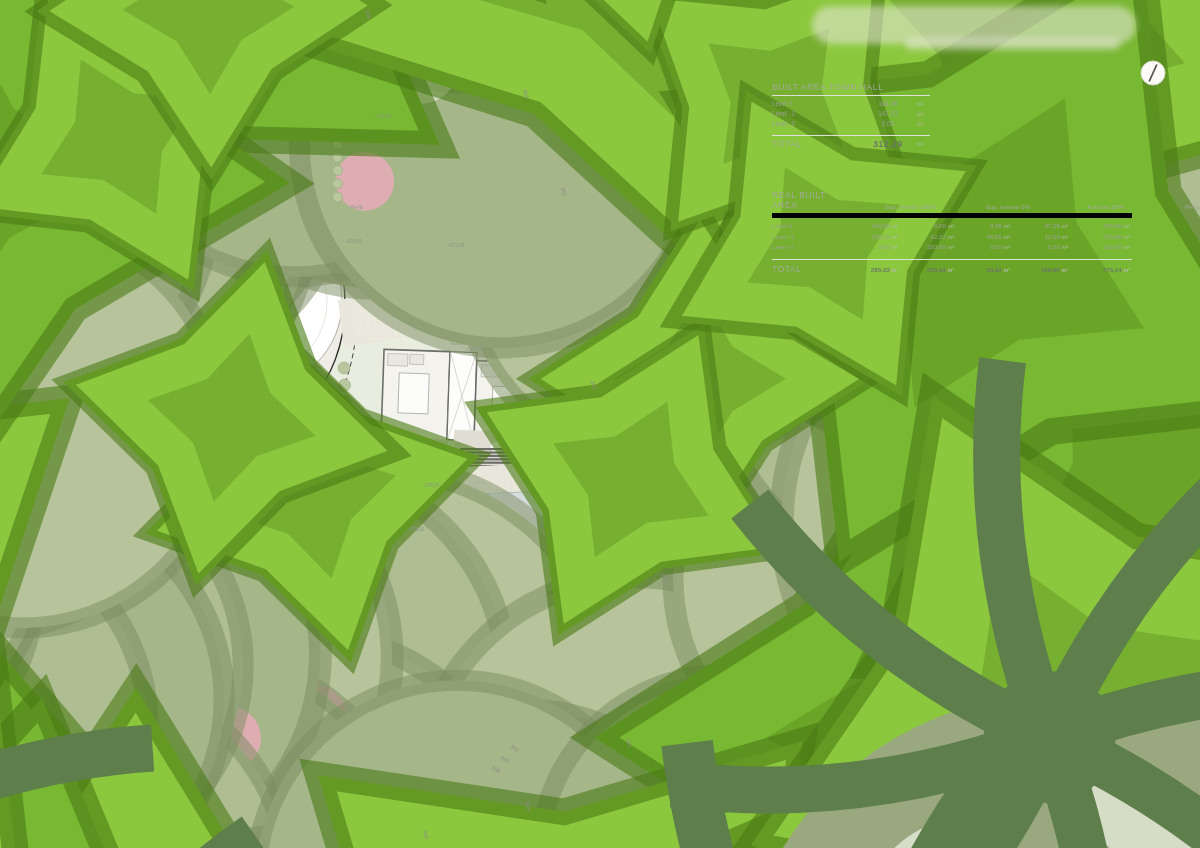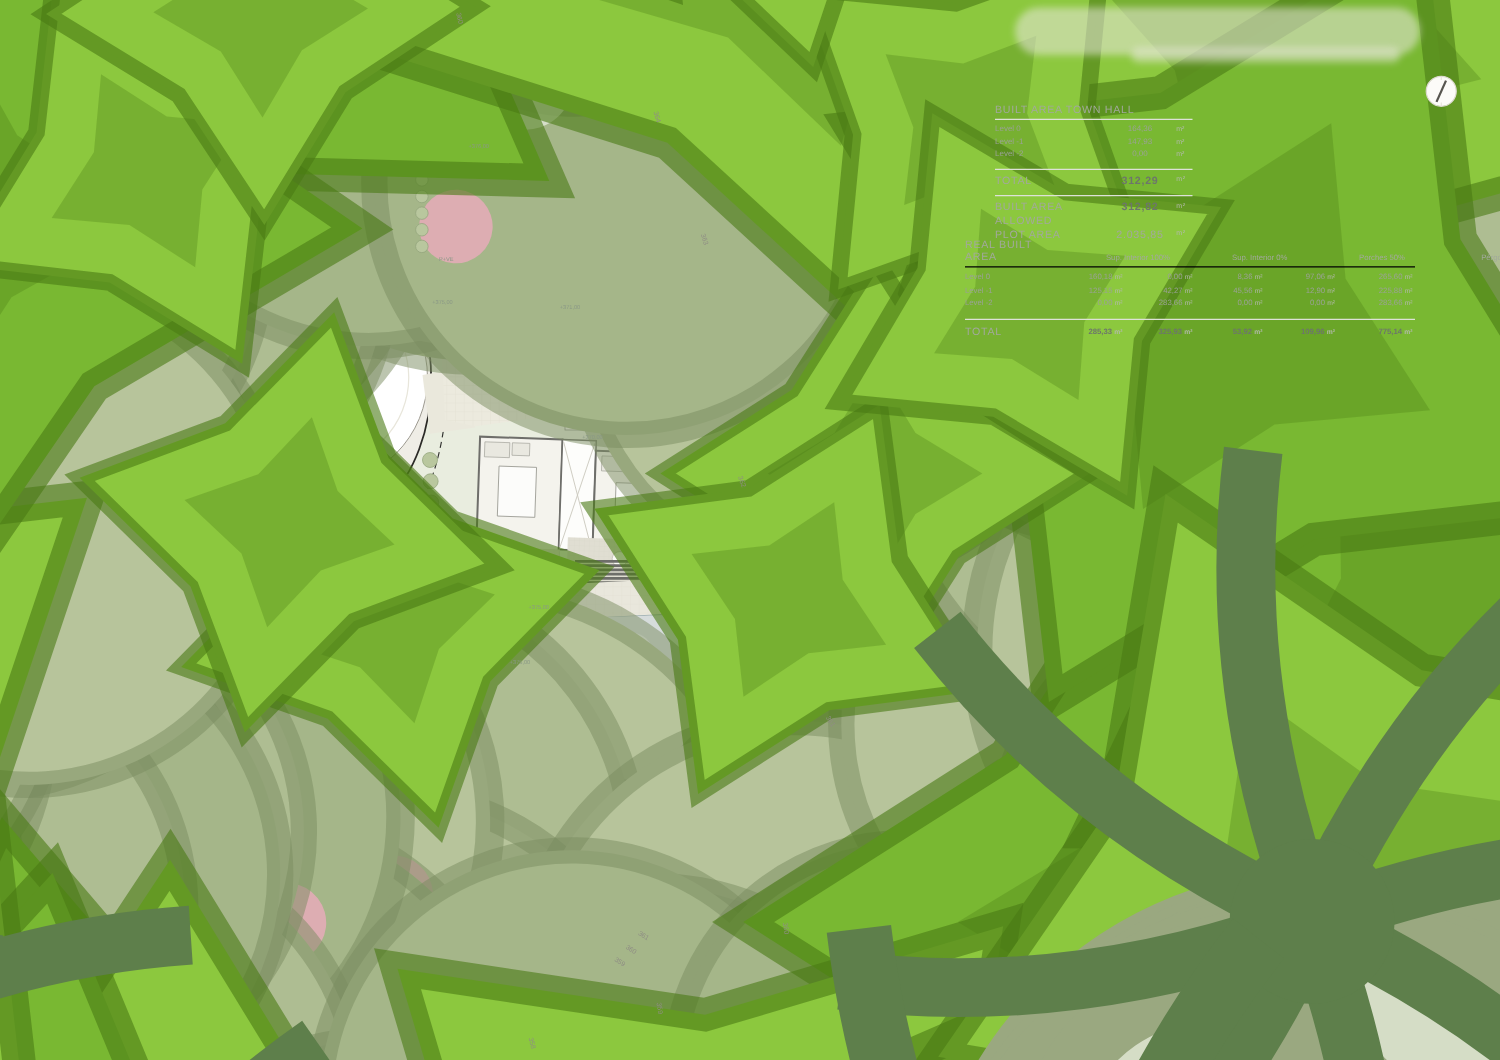--- a/index.html
+++ b/index.html
@@ -8,36 +8,36 @@
   #plan-svg{position:absolute;left:0;top:0;}
   
   #logo-blur{position:absolute;left:812px;top:6px;width:324px;height:38px;background:#ebe8df;
              opacity:.55;border-radius:19px;filter:blur(3px);}
   #logo-blur2{position:absolute;left:905px;top:38px;width:215px;height:12px;background:#edeae2;
               opacity:.5;border-radius:6px;filter:blur(3px);}
   
   #north{position:absolute;left:1138px;top:58px;width:30px;height:30px;}
   
   .tbl{position:absolute;color:#9aa295;}
-  .t1{left:796px;top:82px;width:158px;}
+  .t1{left:772px;top:82px;width:158px;}
   .t2{left:772px;top:190px;width:360px;}
   .tbl .title{font-size:8.5px;letter-spacing:.6px;color:#a2a99c;border-bottom:1px solid #dde1d7;
               padding-bottom:3px;}
   .t1 .rows{padding-top:3px;}
   .row1{display:grid;grid-template-columns:1fr 52px 16px;font-size:6.4px;line-height:10px;}
   .row1 .v{text-align:center;}
   .row1 .u{color:#b3b9ac;font-size:5.6px;padding-left:3px;}
   .sect{border-top:1px solid #dde1d7;margin-top:6px;padding-top:3px;}
   .big{font-size:8.5px;letter-spacing:.6px;color:#a2a99c;line-height:11px;}
   .bold{font-weight:bold;color:#6d766b;}
   
   .g2{display:grid;grid-template-columns:68px 58px 56px 56px 58px 62px;}
   .g2 .h{font-size:6.2px;text-align:right;align-self:end;color:#a2a99c;}
   .g2 .ht{font-size:8.5px;letter-spacing:.6px;text-align:left;color:#a2a99c;}
-  .hdr{border-bottom:1px solid #000000;padding-bottom:3px;gap:38px;}
+  .hdr{border-bottom:5px solid #000000;padding-bottom:3px;gap:38px;}
   .bdy{padding-top:3px;padding-bottom:6px;border-bottom:1px solid #dde1d7;}
   .g2 .c{font-size:6.2px;line-height:9.5px;text-align:right;}
   .g2 .rl{font-size:6.2px;line-height:9.5px;text-align:left;}
   .g2 .u{color:#b3b9ac;font-size:5.4px;}
   .tot2{padding-top:5px;}
   .tot2 .rl{font-size:8.5px;letter-spacing:.6px;color:#a2a99c;}
 </style>
 </head>
 <body>
 <div id="stage">
@@ -535,32 +535,20 @@
           <span>Level -2</span>
           <span class="v">0,00</span>
           <span class="u">m²</span>
         </div>
       </div>
   <div class="sect row1 big">
     <span>TOTAL</span>
     <span class="v bold">312,29</span>
     <span class="u">m²</span>
   </div>
-  <div class="sect">
-    <div class="row1 big">
-      <span>BUILT AREA ALLOWED</span>
-      <span class="v bold">312,82</span>
-      <span class="u">m²</span>
-    </div>
-    <div class="row1 big">
-      <span>PLOT AREA</span>
-      <span class="v">2.035,85</span>
-      <span class="u">m²</span>
-    </div>
-  </div>
 </div>
 
 <div class="tbl t2">
   <div class="g2 hdr" id="t2-head">
     <div class="ht">REAL BUILT AREA</div>
   <div class="h">Sup. Interior 100%</div>
         <div class="h">Sup. Interior 0%</div>
         <div class="h">Porches 50%</div>
         <div class="h">Pérgolas 0%</div>
         <div class="h">TOTAL</div>

